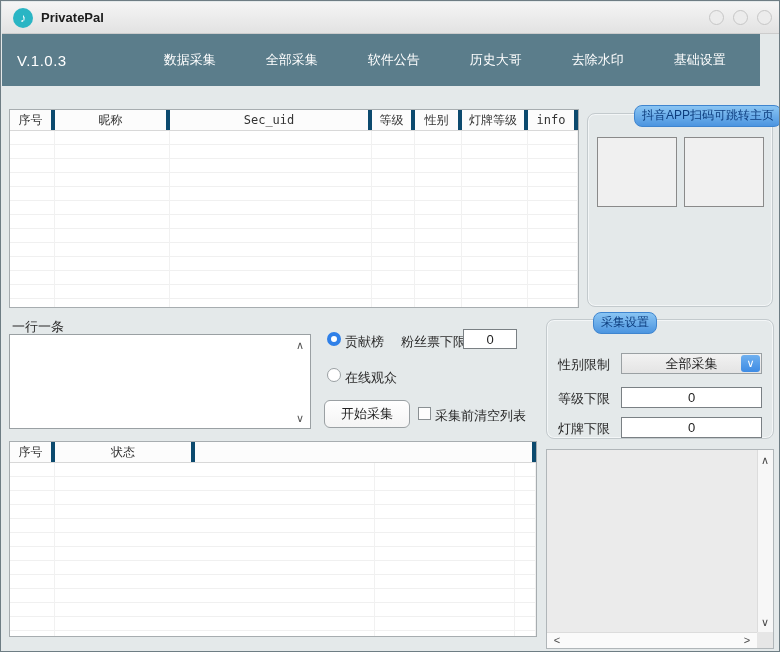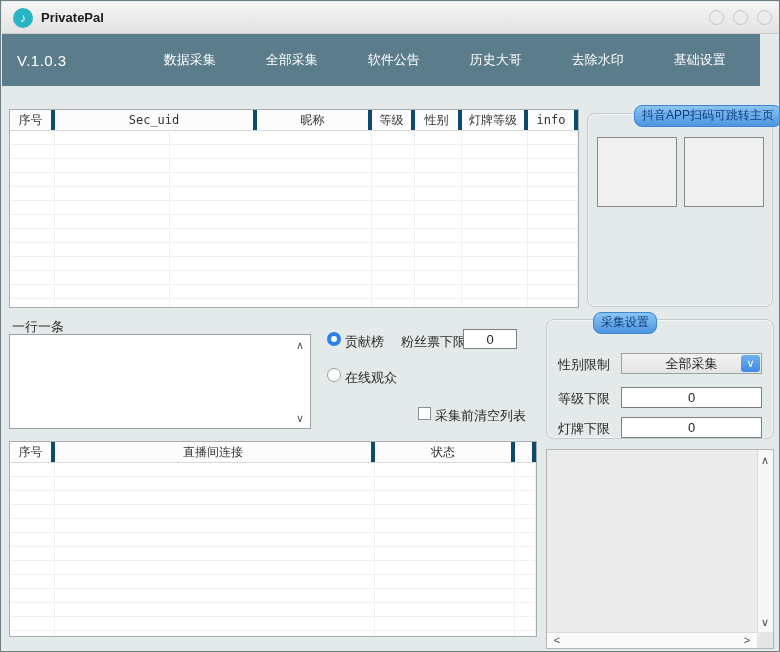--- a/index.html
+++ b/index.html
@@ -100,22 +100,22 @@
       <div class="tab">软件公告</div>
       <div class="tab">历史大哥</div>
       <div class="tab">去除水印</div>
       <div class="tab">基础设置</div>
     </div>
   </div>
 
   <div class="tbl" style="left:8px; top:108px; width:570px; height:199px;">
     <div class="tbl-head">
       <div class="th" style="width:45px">序号</div>
+      <div class="th" style="width:115px">昵称</div>
       <div class="th mono" style="width:202px">Sec_uid</div>
-      <div class="th" style="width:115px">昵称</div>
       <div class="th" style="width:43px">等级</div>
       <div class="th" style="width:47px">性别</div>
       <div class="th" style="width:66px">灯牌等级</div>
       <div class="th mono" style="width:50px">info</div>
     </div>
     <div class="tbl-body">
       <div class="col" style="width:45px"></div>
         <div class="col" style="width:115px"></div>
       <div class="col" style="width:202px"></div>
         <div class="col" style="width:43px"></div>
@@ -138,40 +138,40 @@
   </div>
 
   <div class="radio on" style="left:326px; top:331px;"></div>
   <div class="lbl" style="left:344px; top:332px;">贡献榜</div>
   <div class="lbl" style="left:400px; top:332px;">粉丝票下限</div>
   <div class="input" style="left:462px; top:328px; width:54px; height:20px;">0</div>
 
   <div class="radio off" style="left:326px; top:367px;"></div>
   <div class="lbl" style="left:344px; top:368px;text-align:right;">在线观众</div>
 
+  <div class="btn" style="left:323px; top:399px; width:86px; height:28px;">开始采集</div>
   <div class="checkbox" style="left:417px; top:406px;"></div>
   <div class="lbl" style="left:434px; top:406px;">采集前清空列表</div>
 
   <div class="groupbox" style="left:545px; top:318px; width:228px; height:120px;">
     <div class="lbl" style="left:11px; top:36px;">性别限制</div>
     <div class="select" style="left:74px; top:33px; width:141px; height:21px;">
       <span>全部采集</span>
       <span class="chev">∨</span>
     </div>
     <div class="lbl" style="left:11px; top:70px;">等级下限</div>
     <div class="input" style="left:74px; top:67px; width:141px; height:21px;">0</div>
     <div class="lbl" style="left:11px; top:100px;">灯牌下限</div>
     <div class="input" style="left:74px; top:97px; width:141px; height:21px;">0</div>
   </div>
   <div class="badge" style="left:550px; top:311px;">采集设置</div>
 
   <div class="tbl" style="left:8px; top:440px; width:528px; height:196px;">
     <div class="tbl-head">
       <div class="th" style="width:45px">序号</div>
-      <div class="th" style="width:320px">直播间连接</div>
       <div class="th" style="width:140px">状态</div>
       <div class="th" style="flex:1"></div>
     </div>
     <div class="tbl-body">
       <div class="col" style="width:45px"></div>
         <div class="col" style="width:320px"></div>
       <div class="col" style="width:140px"></div>
         <div class="col" style="flex:1"></div>
     </div>
   </div>

